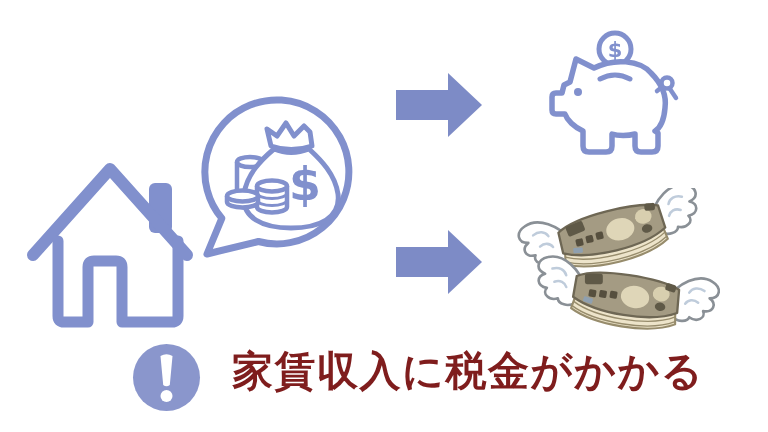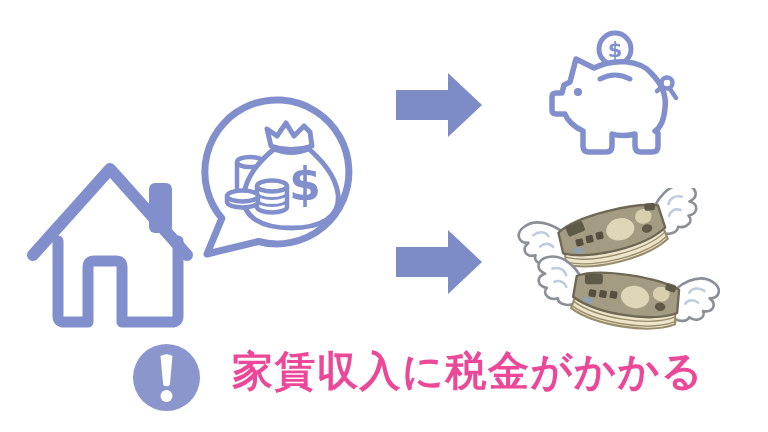--- a/index.html
+++ b/index.html
@@ -1,20 +1,20 @@
 <!DOCTYPE html>
 <html><head>
 <meta charset="utf-8">
 <style>
   html,body{margin:0;padding:0;}
   body{width:768px;height:432px;background:#ffffff;position:relative;overflow:hidden;
        font-family:"Liberation Sans",sans-serif;}
   .abs{position:absolute;}
   .caption-text{
-    font-size:41px;font-weight:800;color:#ec4899;letter-spacing:1.5px;line-height:1;
+    font-size:41px;font-weight:800;color:#7f1d1d;letter-spacing:1.5px;line-height:1;
     font-family:"Liberation Sans",sans-serif;white-space:nowrap;
   }
   .badge{
     width:67px;height:67px;border-radius:50%;background:#8a96cc;
     display:flex;align-items:center;justify-content:center;
   }
   svg{display:block;}
 </style>
 </head>
 <body>

